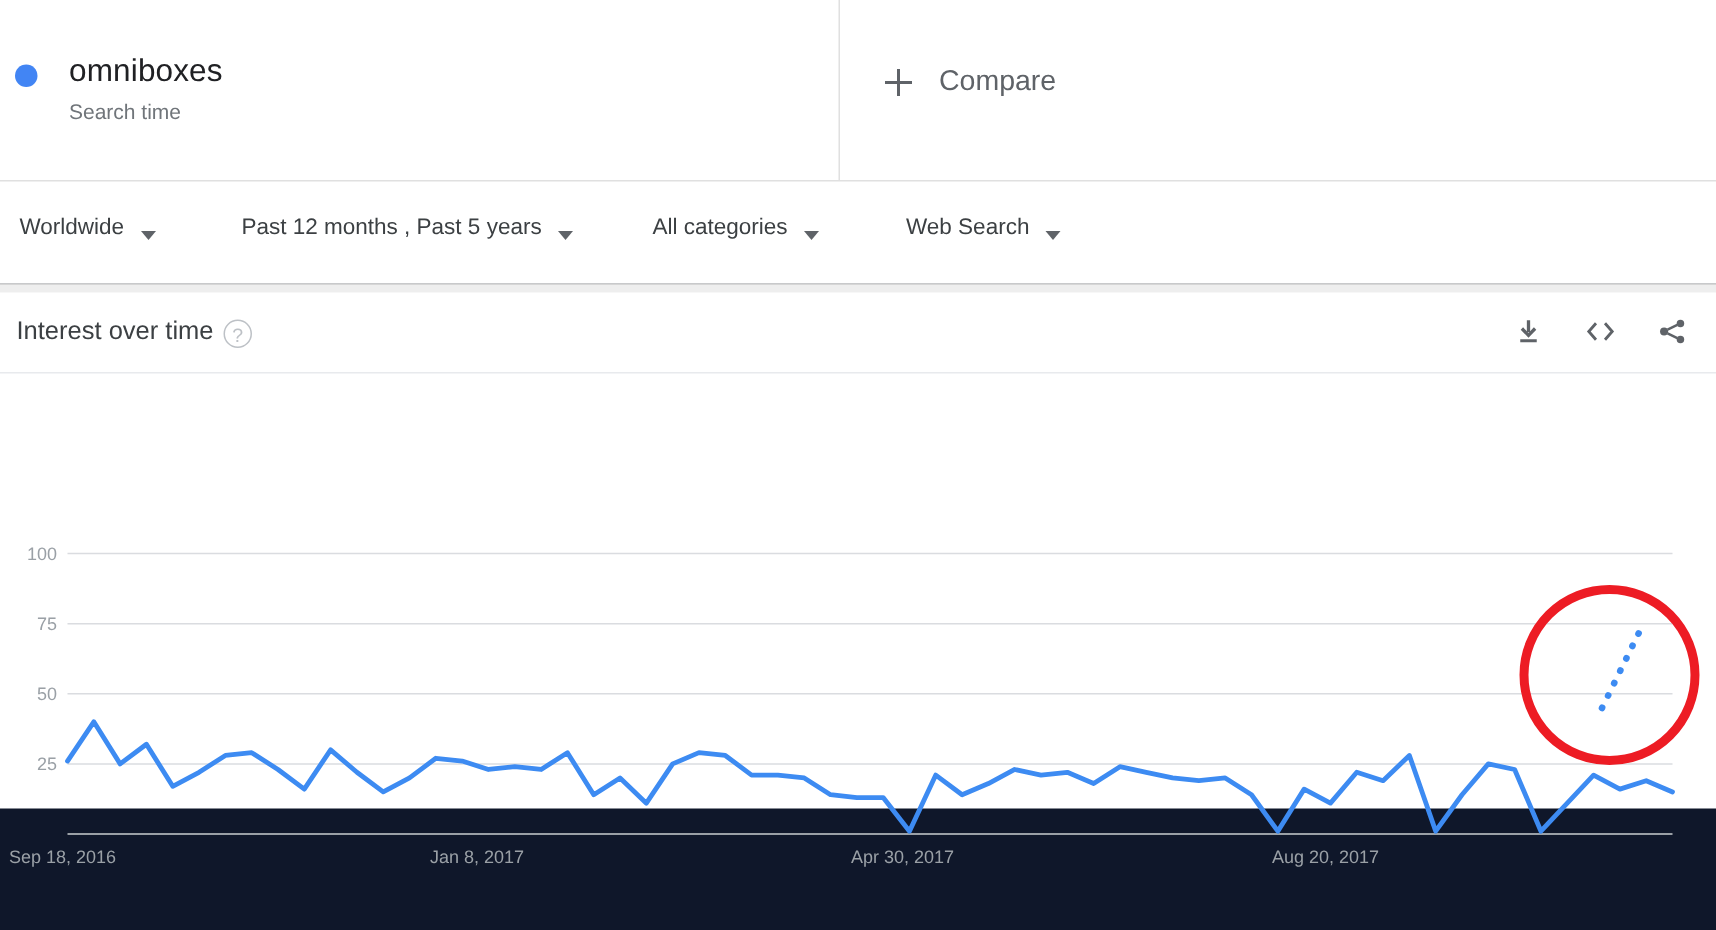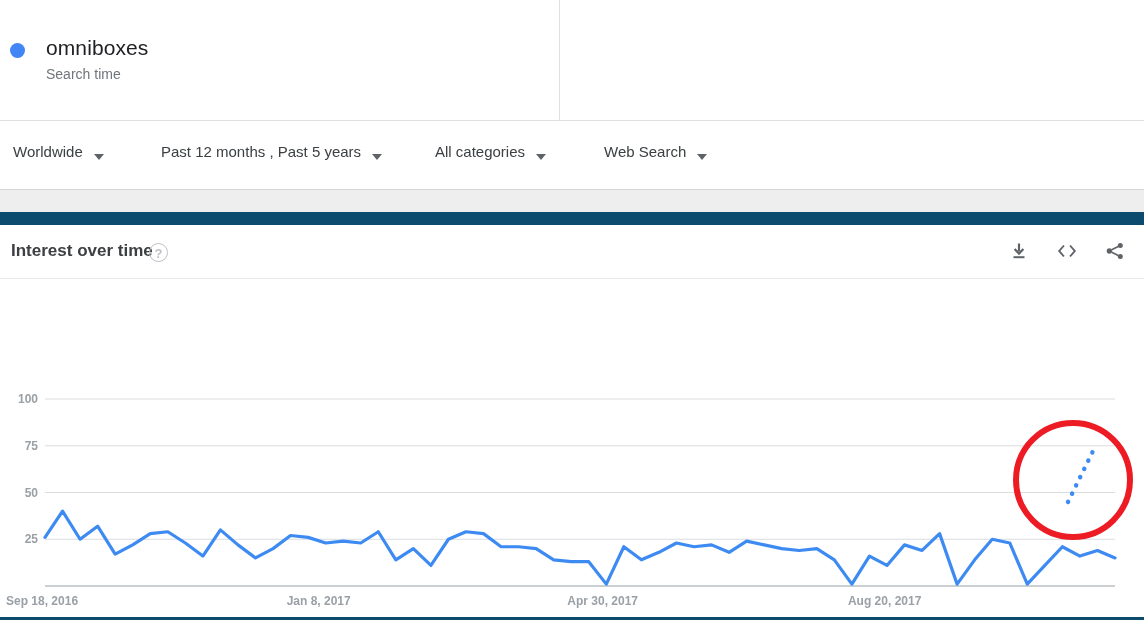--- a/index.html
+++ b/index.html
@@ -11,21 +11,21 @@
     height: 620px;
     background: #ffffff;
     font-family: "Liberation Sans", sans-serif;
     color: #202124;
     overflow: hidden;
   }
   .page {
     position: relative;
     width: 1144px;
     height: 620px;
-    background: #0c4a6e;
+    background: #0f172a;
   }
 
   
   .term-bar {
     position: absolute;
     left: 0; top: 0;
     width: 1144px;
     height: 120px;
     background: #ffffff;
     display: flex;
@@ -128,26 +128,25 @@
     width: 1144px;
     height: 23px;
     background: #eeeeee;
     border-top: 1px solid #d6d6d6;
     box-sizing: border-box;
   }
 
   
   .card {
     position: absolute;
-    left: 0; top: 225px;
-    width: 1144px;
-    height: 392px;
-    background: #ffffff;
-    box-sizing: border-box;
-    font-weight: bold;
+    left: 0; top: 195px;
+    width: 1144px;
+    height: 344px;
+    background: #ffffff;
+    box-sizing: border-box;
   }
   .card-head {
     position: relative;
     height: 53px;
     border-bottom: 1px solid #e8eaed;
   }
   .card-title {
     position: absolute;
     left: 11px; top: 16px;
     font-size: 17px;
@@ -193,20 +192,26 @@
 </head>
 <body>
 
 <div class="page">
 
   <div class="term-bar">
     <div class="term-cell">
       <div class="term-dot"></div>
       <div class="term-title">omniboxes</div>
       <div class="term-sub">Search time</div>
+    </div>
+    <div class="compare-cell">
+      <div class="compare-btn">
+        <span class="plus-icon"></span>
+        <span class="compare-label">Compare</span>
+      </div>
     </div>
   </div>
 
   <div class="filter-bar">
     <div class="filter f1">
       <span class="filter-label">Worldwide</span>
       <span class="caret"></span>
     </div>
     <div class="filter f2">
       <span class="filter-label">Past 12 months , Past 5 years</span>

